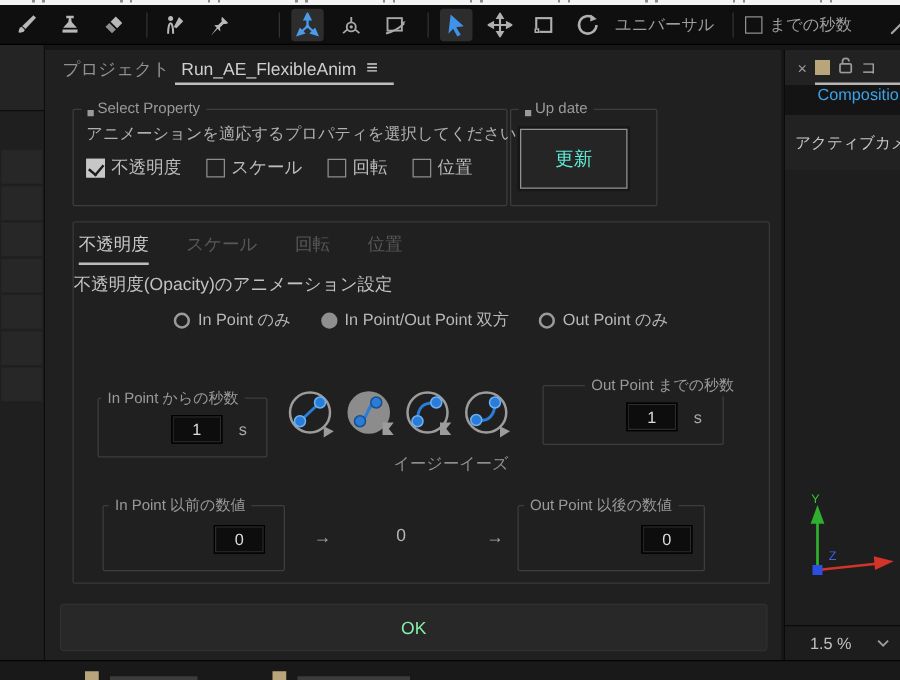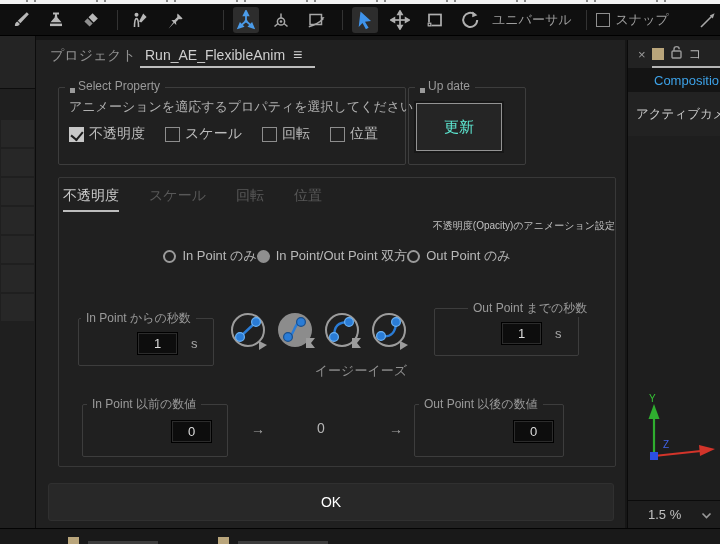--- a/index.html
+++ b/index.html
@@ -47,49 +47,49 @@
     border:solid #1c1c1c;border-width:0 2.4px 2.4px 0;transform:rotate(40deg);}
 
   .upd-btn{position:absolute;left:7px;top:15px;width:84px;height:46px;background:#252525;
     border:1px solid #939393;box-shadow:0 0 0 2px #171717;color:#5eead4;font-size:15px;
     display:flex;align-items:center;justify-content:center;}
 
   .prop-tabs{position:absolute;left:4px;top:9px;display:flex;gap:30px;font-size:14px;}
   .prop-tab{padding-bottom:5px;color:#585858;}
   .prop-tab.on{color:#cacaca;border-bottom:2px solid #bdbdbd;}
 
-  .heading{position:absolute;left:0;top:41px;width:100%;text-align:right;font-size:10px;color:#c2c2c2;}
-
-  .radiorow{position:absolute;left:0;top:69px;width:100%;display:flex;justify-content:center;}
+  .heading{position:absolute;left:0;top:41px;width:100%;text-align:left;font-size:14px;color:#c2c2c2;}
+
+  .radiorow{position:absolute;left:0;top:69px;width:100%;display:flex;justify-content:center;gap:24px;}
   .raditem{display:flex;align-items:center;gap:6px;font-size:13px;color:#b8b8b8;}
   .radio{width:13px;height:13px;border-radius:50%;box-sizing:border-box;border:2px solid #9a9a9a;}
   .radio.sel{border:none;background:#8f8f8f;}
 
   .num-input{background:#0d0d0d;border:1px solid #000;box-shadow:inset 0 0 0 1px #2c2c2c;
     color:#dcdcdc;font-size:13px;text-align:center;font-family:"Liberation Sans",sans-serif;box-sizing:border-box;}
   .unit{font-size:13px;color:#a8a8a8;}
 
   .easing-row{position:absolute;left:168px;top:131px;width:180px;display:flex;gap:5px;}
   .ease-btn{width:42px;height:44px;display:flex;align-items:center;justify-content:center;}
   .easing-label{position:absolute;left:168px;top:184px;width:180px;text-align:right;font-size:13px;color:#8f8f8f;font-family:Liberation Serif, serif;}
 
   .flow-el{position:absolute;font-size:14px;color:#a5a5a5;}
 
   .ok-btn{position:absolute;left:12px;top:443px;width:566px;height:38px;background:#282828;
-    border:1px solid #303030;border-radius:3px;color:#ffffff;font-size:14px;
+    border:1px solid #303030;border-radius:3px;color:#86efac;font-size:14px;
     display:flex;align-items:center;justify-content:center;box-sizing:border-box;}
 
   
   .comp{left:627px;top:40px;width:93px;height:488px;background:#222;border-left:1px solid #0a0a0a;box-sizing:border-box;}
   .comp-tabbar{position:absolute;left:0;top:0;width:100%;height:28px;display:flex;align-items:center;gap:6px;padding-left:10px;box-sizing:border-box;}
   .comp-underline{position:absolute;left:24px;top:26px;right:0;height:2px;background:#b5b5b5;}
   .tan-sq{width:12px;height:12px;background:#b9a57b;flex:0 0 auto;}
   .comp-close{font-size:13px;color:#9a9a9a;}
   .comp-frag{font-size:13px;color:#b5b5b5;}
-  .viewer-tab{position:absolute;left:0;top:28px;width:100%;height:24px;background:#141414;display:flex;align-items:center;}
+  .viewer-tab{position:absolute;left:0;top:28px;width:100%;height:24px;background:#141414;display:flex;}
   .viewer-link{color:#3da2e8;font-size:13px;margin-left:26px;white-space:nowrap;}
   .camera-label{position:absolute;left:8px;top:66px;font-size:12.5px;color:#c8c8c8;white-space:nowrap;}
   .viewer-area{position:absolute;left:0;top:96px;width:100%;height:364px;background:#1e1e1e;}
   .zoom-bar{position:absolute;left:0;top:460px;width:100%;height:28px;background:#1d1d1d;
     border-top:1px solid #0b0b0b;display:flex;align-items:center;box-sizing:border-box;}
   .zoom-val{font-size:13px;color:#c0c0c0;margin-left:20px;}
   .zoom-chev{margin-left:auto;margin-right:8px;}
 
   
   .bottom-strip{left:0;top:528px;width:720px;height:16px;background:#191919;border-top:1px solid #040404;box-sizing:border-box;}
@@ -194,21 +194,21 @@
     </div>
     <div class="tool">
       <svg width="20" height="20" viewBox="0 0 20 20">
         <path d="M14.8 4.6A7 7 0 1 0 17.2 10" stroke="#b0b0b0" stroke-width="2" fill="none"></path>
         <polygon points="12.4,1.6 17.4,5.2 12.2,7.2" fill="#b0b0b0"></polygon>
       </svg>
     </div>
     <span class="tb-label">ユニバーサル</span>
     <div class="tsep"></div>
     <div class="snapbox"></div>
-    <span class="tb-label">スナップ</span>
+    <span class="tb-label">までの秒数</span>
     <div class="tool" style="margin-left:16px;">
       <svg width="20" height="20" viewBox="0 0 20 20">
         <line x1="3" y1="17" x2="14" y2="6" stroke="#a8a8a8" stroke-width="1.6"></line>
         <polygon points="16.6,3.2 11.8,5.6 14.8,8.6" fill="#a8a8a8"></polygon>
       </svg>
     </div>
 
   </div>
 
   <div class="abs left-strip">

